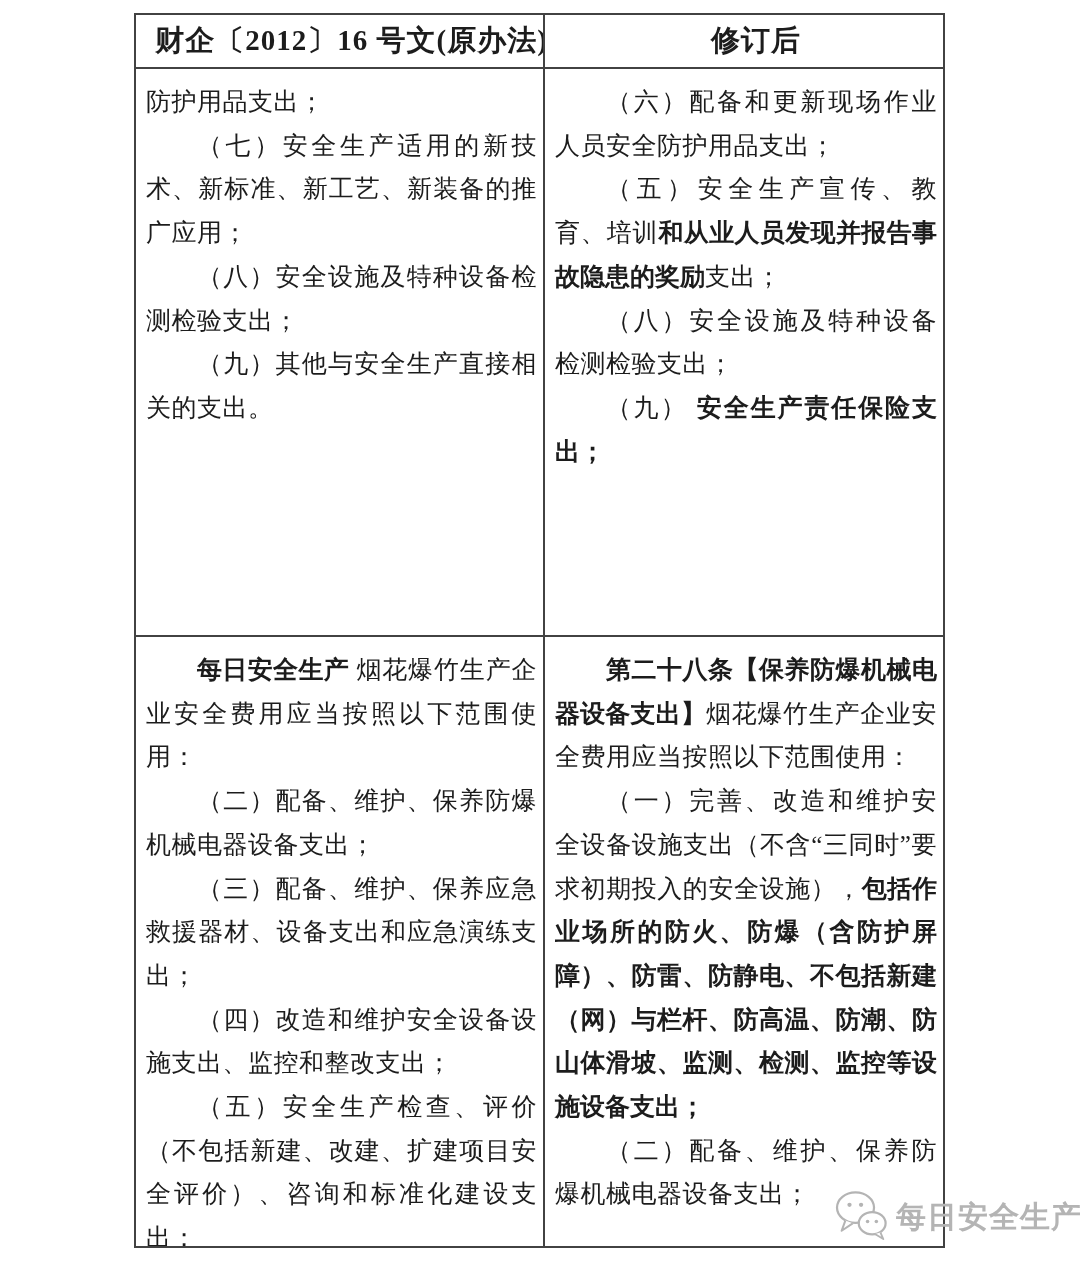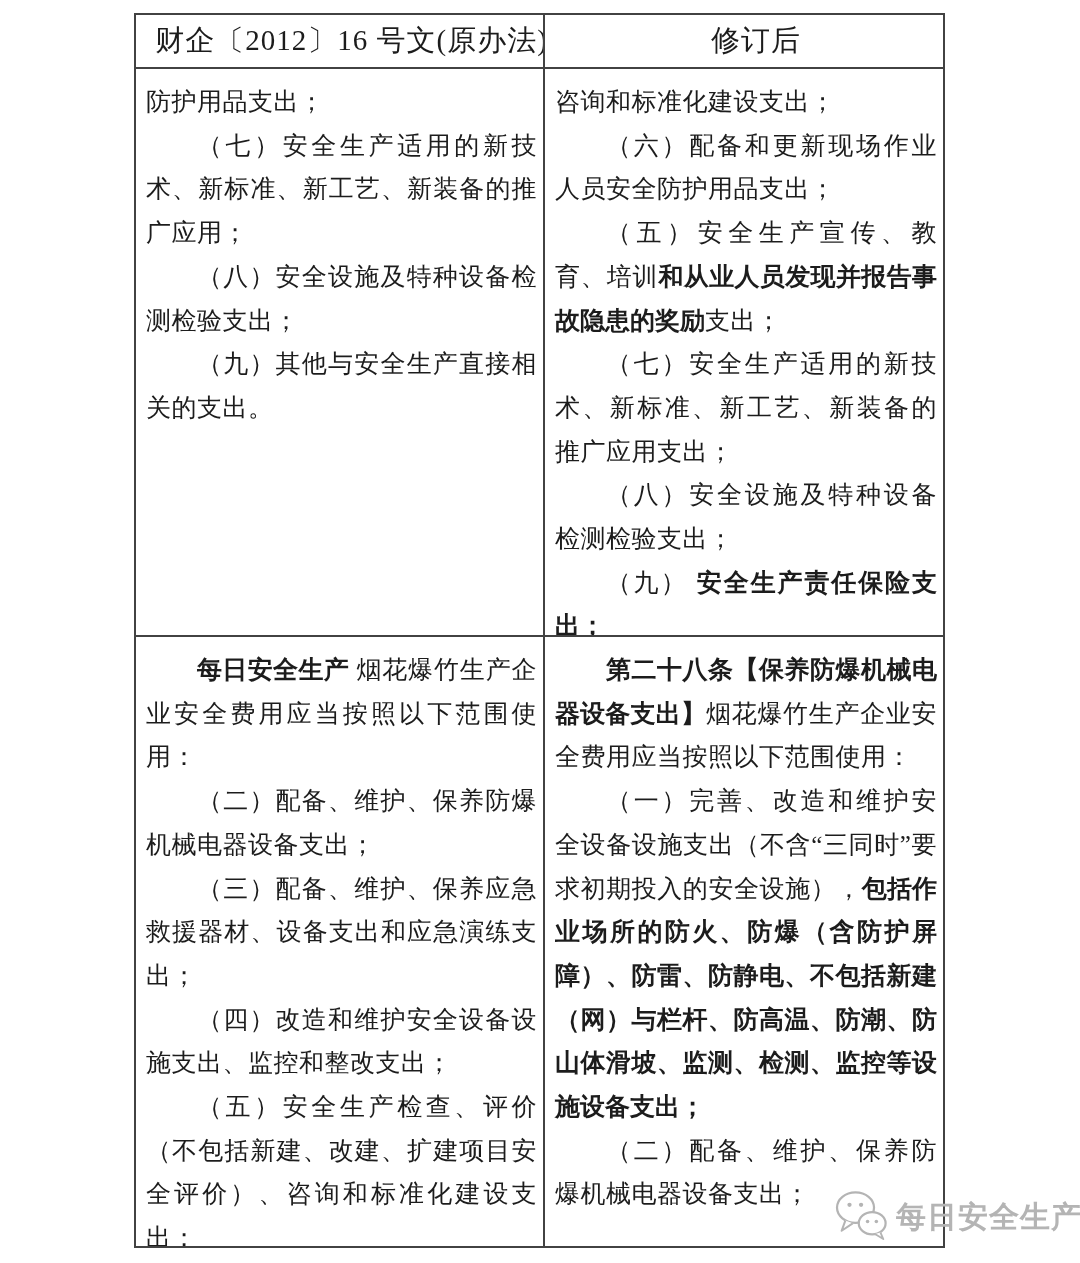--- a/index.html
+++ b/index.html
@@ -34,21 +34,21 @@
     overflow: hidden;
   }
   .col-left {
     border-right: 2px solid #424242;
   }
   .row-header {
     border-bottom: 2px solid #424242;
     display: flex;
     align-items: center;
     justify-content: center;
-    font-weight: normal;
+    font-weight: bold;
     font-size: 29px;
     letter-spacing: 1px;
     white-space: nowrap;
     padding-left: 24px;
   }
   .row-mid {
     border-bottom: 2px solid #424242;
   }
   .body-cell {
     padding: 11px 6px 0 10px;
@@ -98,24 +98,22 @@
     <div class="cell row-header">修订后</div>
 
     <div class="cell col-left row-mid body-cell">
         <p class="para"><span>防护用品支出；</span></p>
         <p class="para indent"><span>（七）安全生产适用的新技术、新标准、新工艺、新装备的推广应用；</span></p>
         <p class="para indent"><span>（八）安全设施及特种设备检测检验支出；</span></p>
         <p class="para indent"><span>（九）其他与安全生产直接相关的支出。</span></p>
       </div>
 
     <div class="cell row-mid body-cell">
-        <p class="para"><span>咨询和标准化建设支出；</span></p>
         <p class="para indent"><span>（六）配备和更新现场作业人员安全防护用品支出；</span></p>
         <p class="para indent"><span>（五）安全生产宣传、教育、培训</span><span class="bold">和从业人员发现并报告事故隐患的奖励</span><span>支出；</span></p>
-        <p class="para indent"><span>（七）安全生产适用的新技术、新标准、新工艺、新装备的推广应用支出；</span></p>
         <p class="para indent"><span>（八）安全设施及特种设备检测检验支出；</span></p>
         <p class="para indent"><span>（九） </span><span class="bold">安全生产责任保险支出；</span></p>
       </div>
 
     <div class="cell col-left body-cell">
         <p class="para indent"><span class="bold">每日安全生产 </span><span>烟花爆竹生产企业安全费用应当按照以下范围使用：</span></p>
         <p class="para indent"><span>（二）配备、维护、保养防爆机械电器设备支出；</span></p>
         <p class="para indent"><span>（三）配备、维护、保养应急救援器材、设备支出和应急演练支出；</span></p>
         <p class="para indent"><span>（四）改造和维护安全设备设施支出、监控和整改支出；</span></p>
         <p class="para indent"><span>（五）安全生产检查、评价（不包括新建、改建、扩建项目安全评价）、咨询和标准化建设支出；</span></p>

